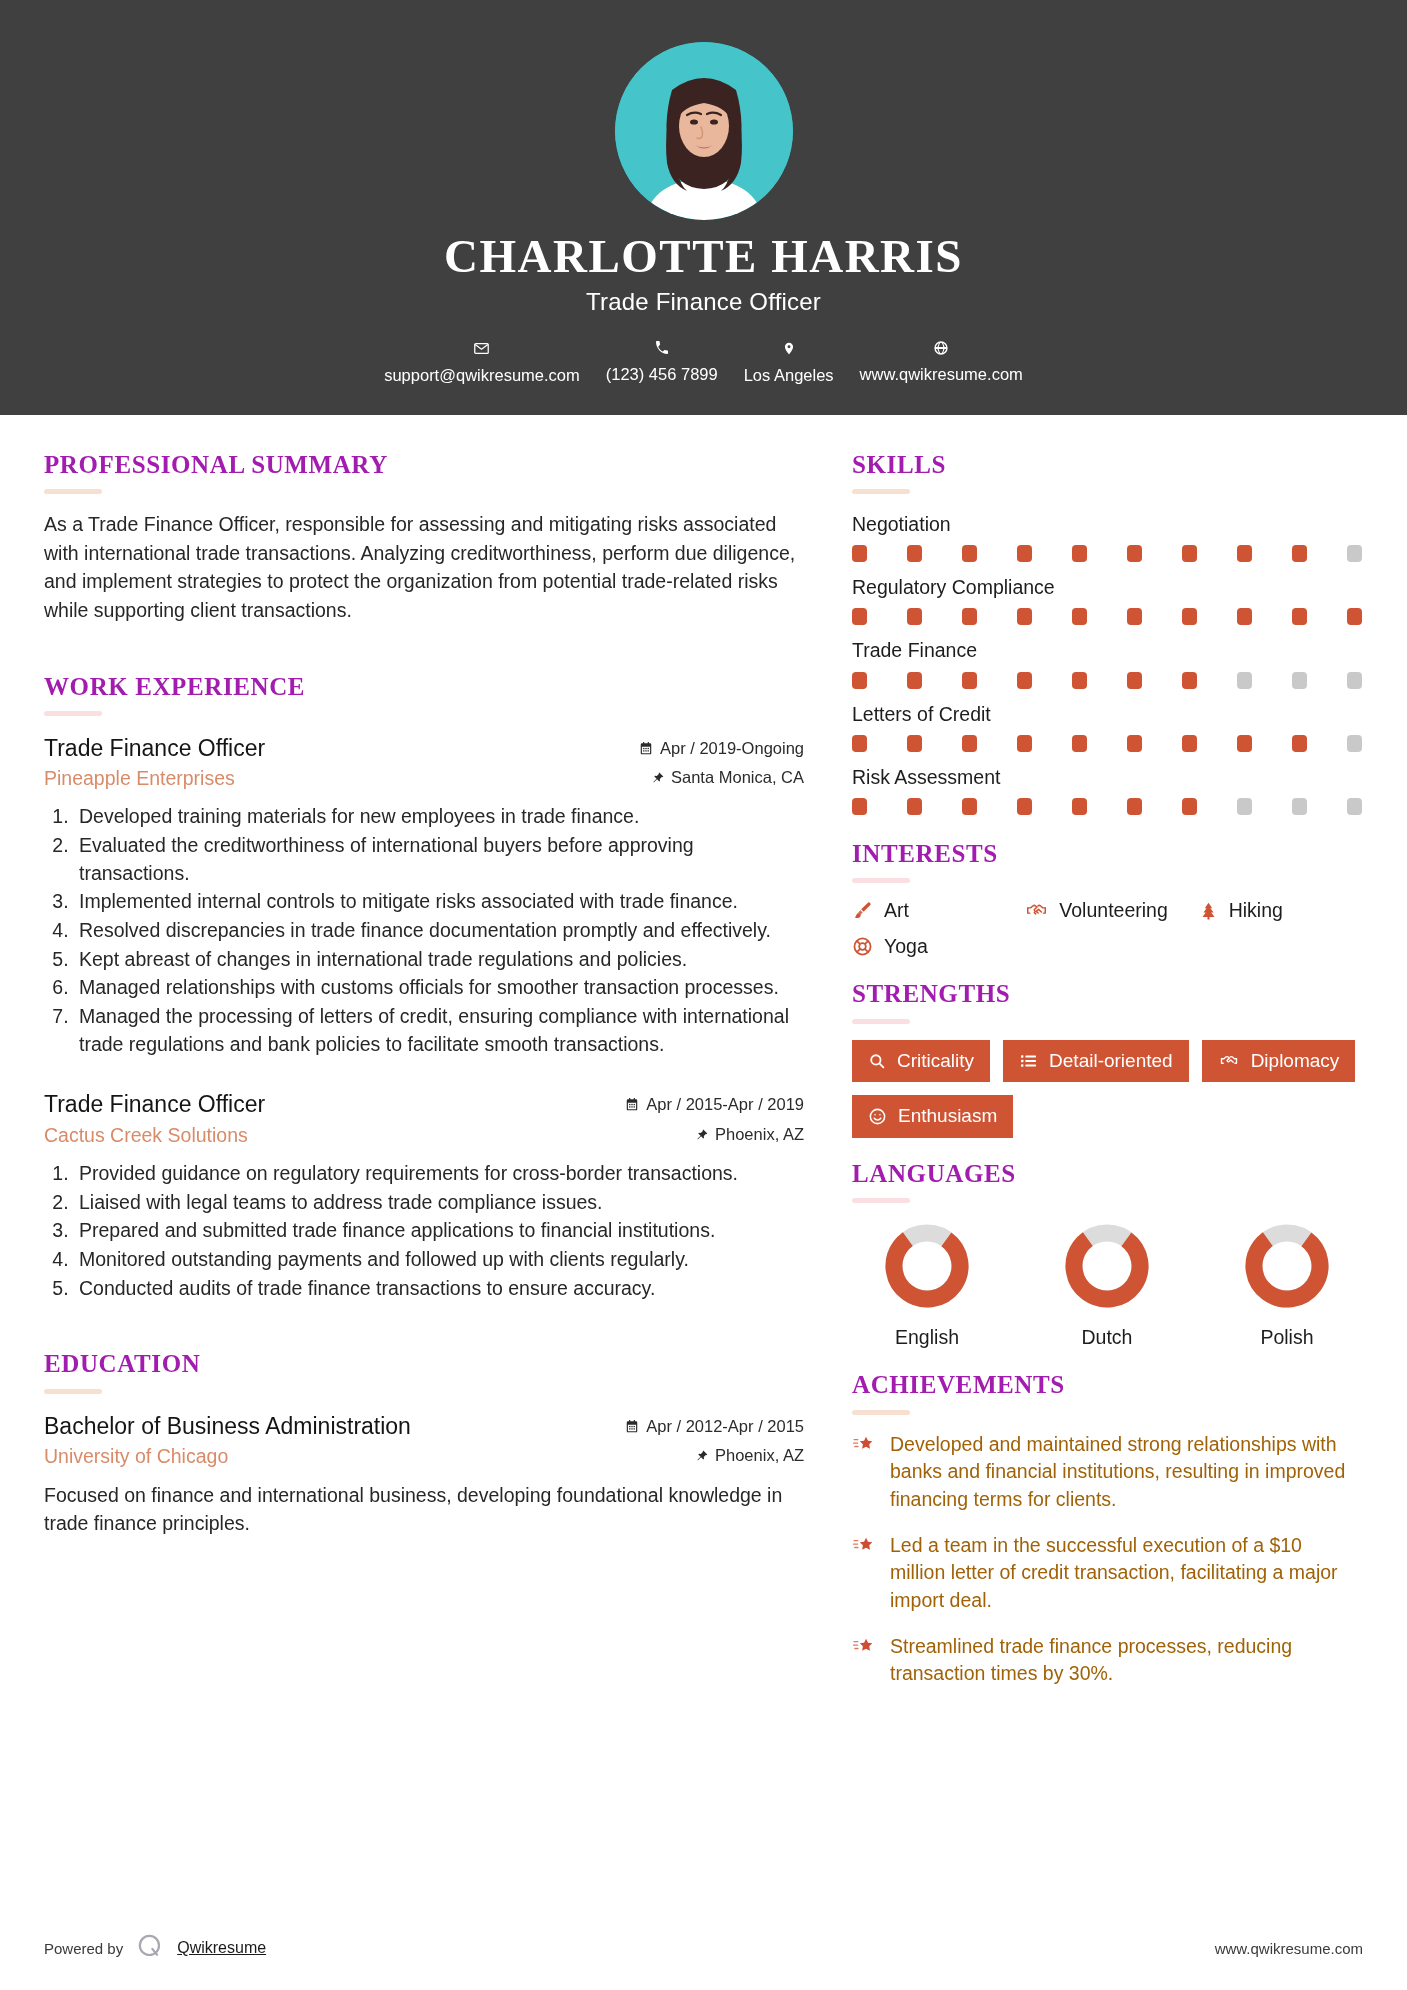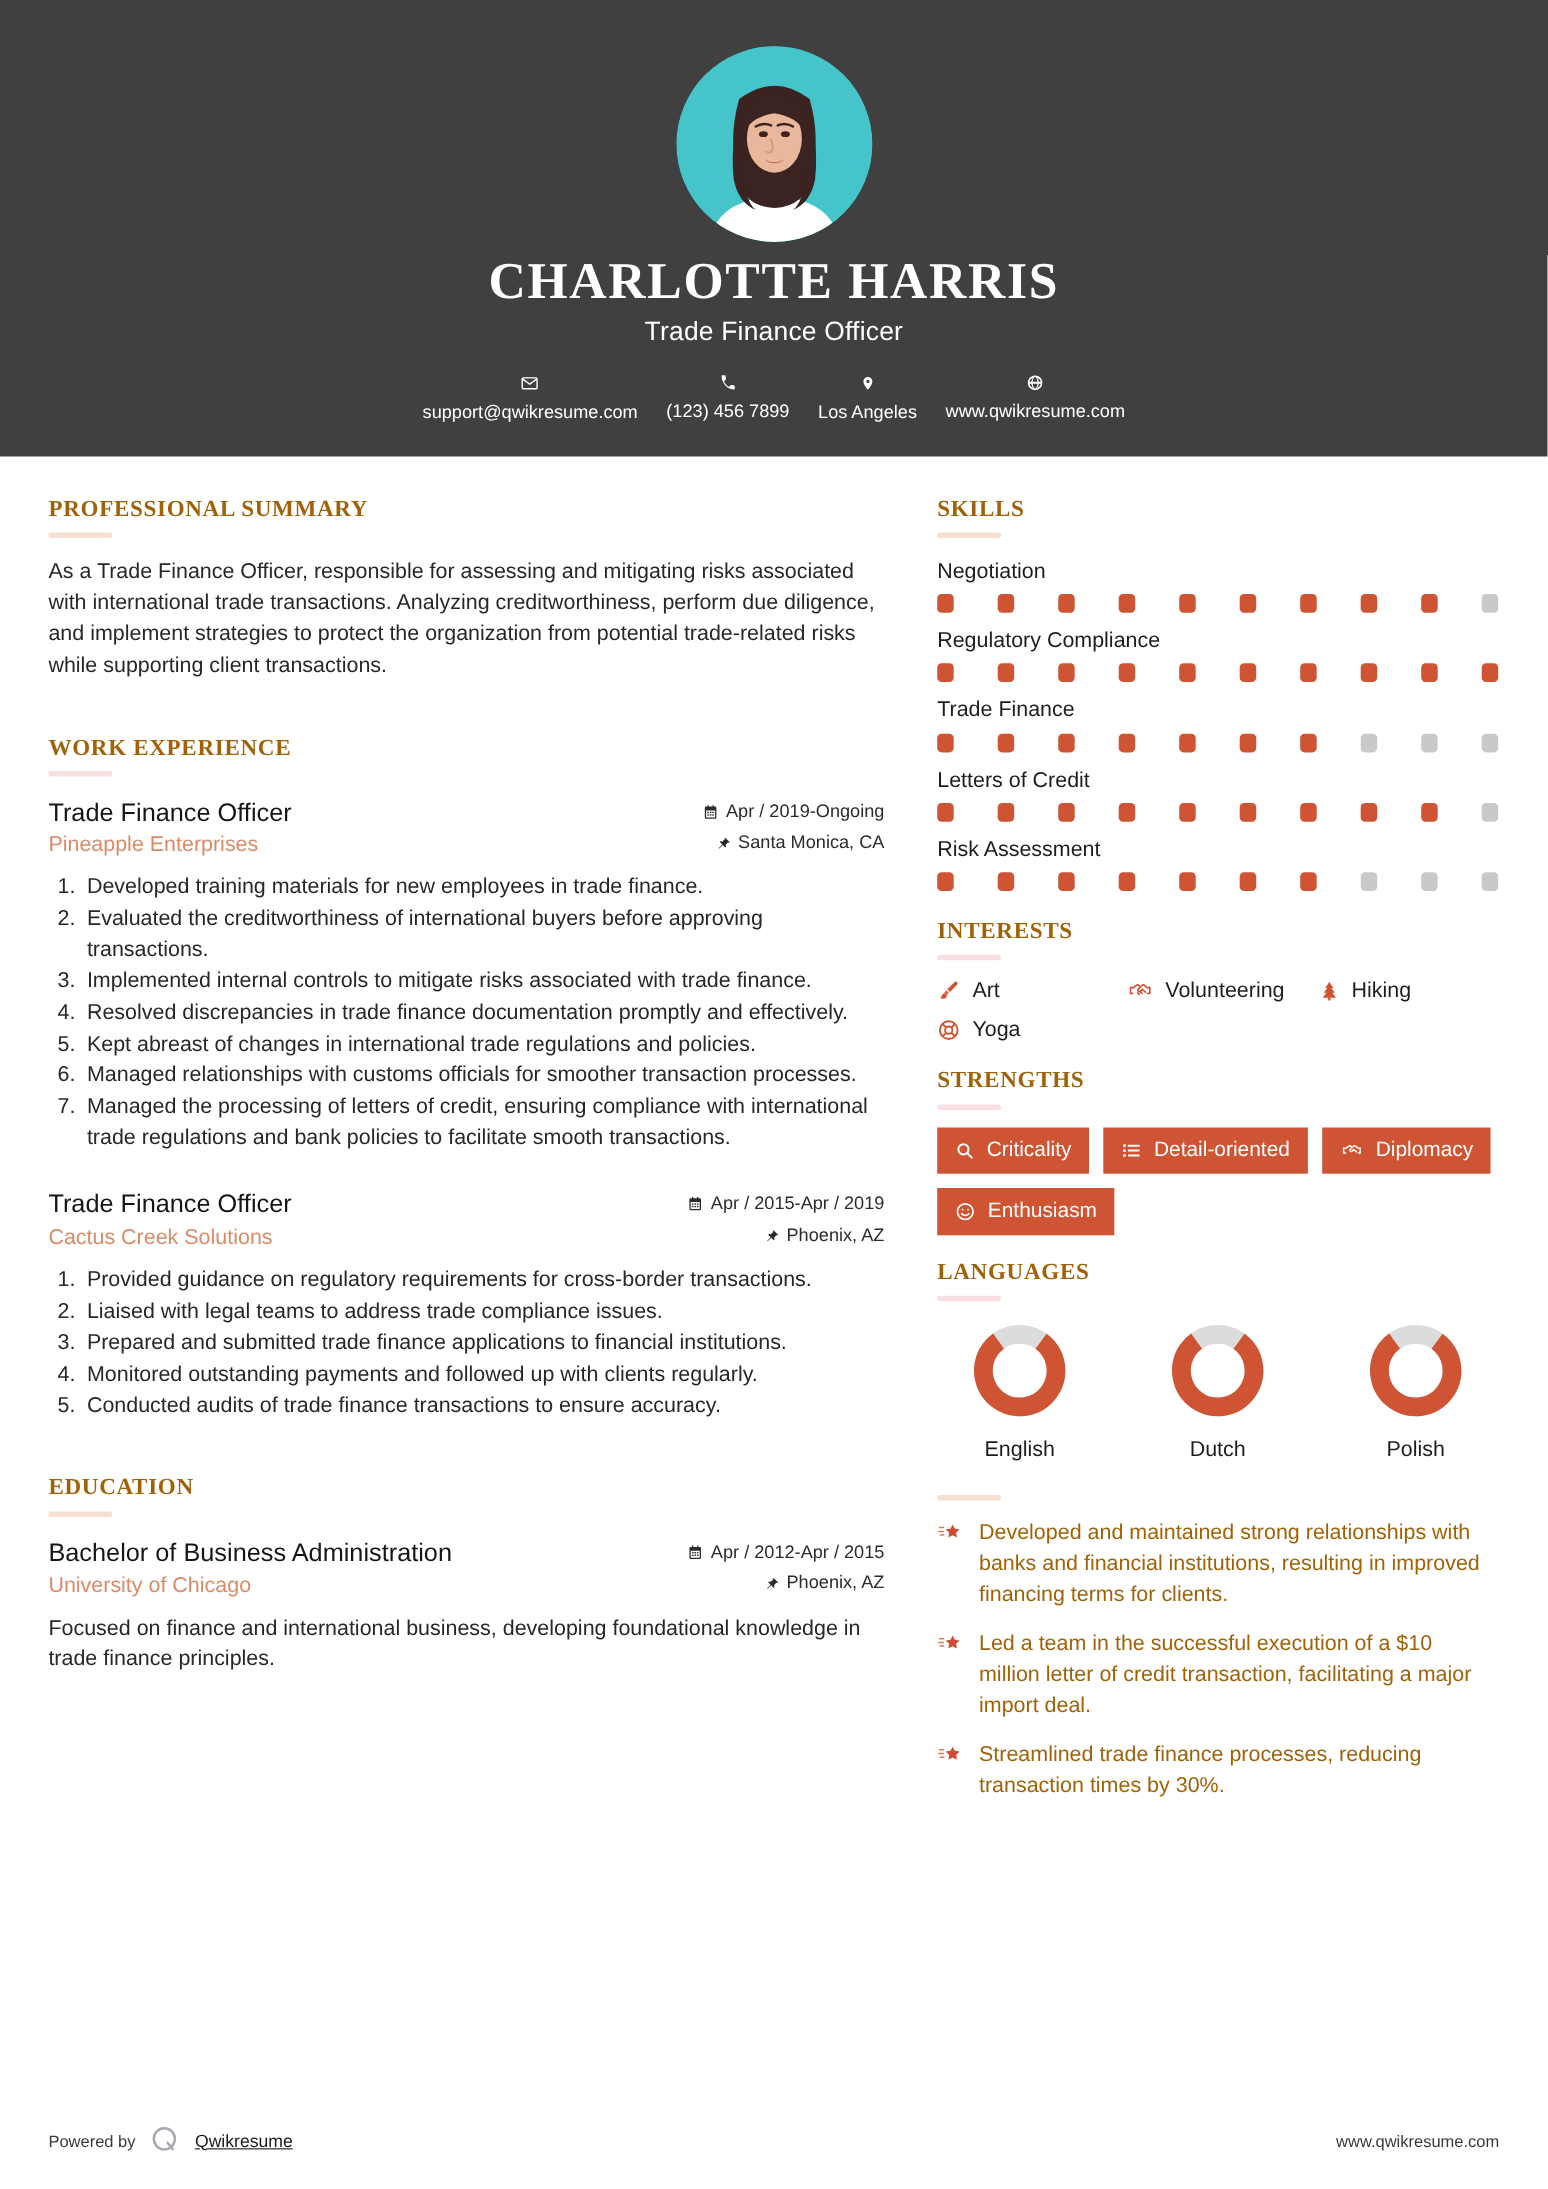--- a/index.html
+++ b/index.html
@@ -77,23 +77,23 @@
     align-items: flex-start;
   }
   .col-left { width: 760px; flex: 0 0 760px; }
   .col-right { width: 510px; flex: 0 0 510px; }
 
   
   .sec { margin-bottom: 8px; }
   .sec-title {
     font-family: "Liberation Serif", serif;
     font-weight: bold;
-    font-size: 21px;
+    font-size: 25px;
     letter-spacing: 0.6px;
-    color: #a16207;
+    color: #a21caf;
     line-height: 1.25;
   }
   .sec-rule {
     width: 58px;
     height: 5px;
     border-radius: 3px;
     background: #f7e0cf;
     margin: 9px 0 16px 0;
   }
   .sec-rule.pink { background: #f9dfe0; }
@@ -664,20 +664,21 @@
             <div class="lang"><svg width="94" height="94" viewBox="0 0 94 94">
                 <circle cx="47" cy="47" r="33" fill="none" stroke="#dcdcdc" stroke-width="17"></circle>
                 <circle cx="47" cy="47" r="33" fill="none" stroke="#cf5433" stroke-width="17" stroke-dasharray="165.8760921095411 207.34511513692635" transform="rotate(-54 47 47)"></circle>
               </svg><div class="lang-label">Polish</div></div>
           </div>
       </div>
 
       <div class="gap-xs"></div>
 
       <div class="sec">
+        <div class="sec-title">ACHIEVEMENTS</div>
         <div class="sec-rule"></div>
         <div id="achv-list">
             <div class="achv">
               <span class="achv-icon"><svg width="24" height="22" viewBox="0 0 24 24">
                   <path d="M14.2 3.1l2.2 4.2 4.7.7-3.4 3.3.8 4.7-4.3-2.2-4.2 2.2.8-4.7-3.4-3.3 4.7-.7 2.1-4.2z" fill="#cf4c33"></path>
                   <path d="M1.2 6.2h4M0.6 10h4.4M2 13.6h3.4" stroke="#e0795c" stroke-width="1.5" stroke-linecap="round" fill="none"></path>
                 </svg></span>
               <span class="achv-text">Developed and maintained strong relationships with banks and financial institutions, resulting in improved financing terms for clients.</span>
             </div>
             <div class="achv">

